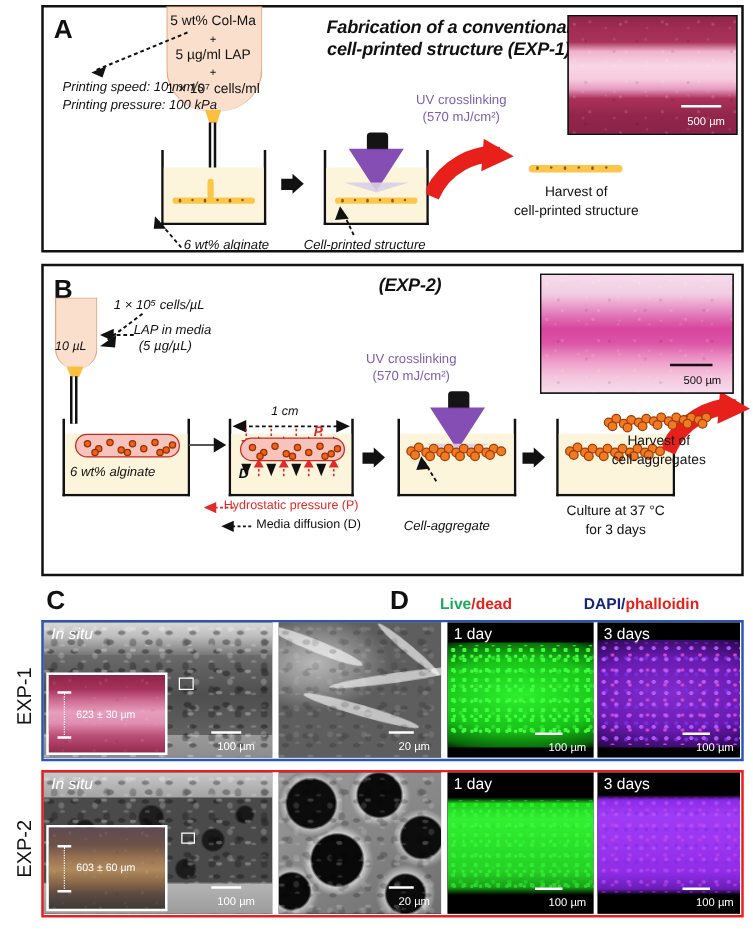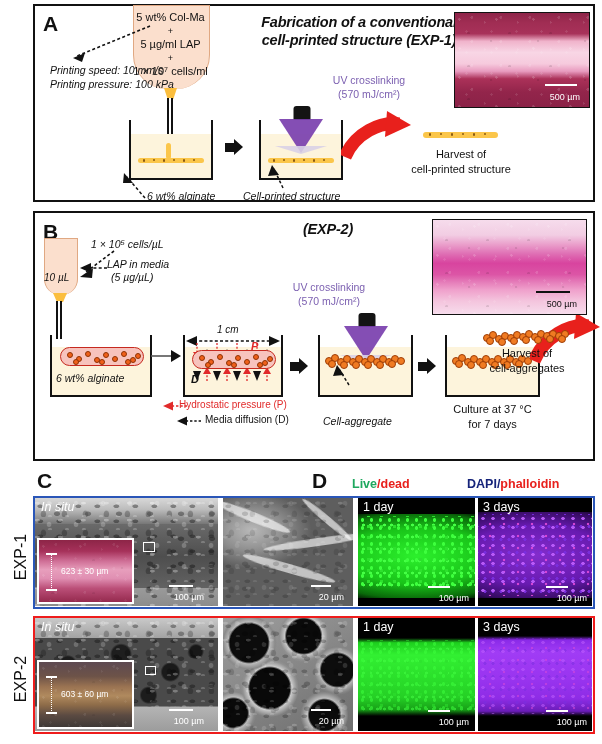--- a/index.html
+++ b/index.html
@@ -502,21 +502,21 @@
       <i style="left:72px;top:3px"></i>
       <i style="left:3px;top:6px"></i>
         <i style="left:15px;top:7px"></i>
         <i style="left:27px;top:7px"></i>
       <i style="left:39px;top:7px"></i>
         <i style="left:51px;top:7px"></i>
         <i style="left:63px;top:6px"></i>
     </div>
     <div class="abs txt-c" style="left:405px;top:189px;width:105px;">
       <div>Culture at 37 °C</div>
-      <div>for 7 days</div>
+      <div>for 3 days</div>
     </div>
 
     <svg class="abs" style="left:495px;top:100px;" width="72" height="52">
       <path d="M4,48 C14,24 40,10 58,13" stroke="#e8201c" stroke-width="13" fill="none" stroke-linecap="butt"></path>
       <polygon points="46,0 70,14 44,26" fill="#e8201c"></polygon>
     </svg>
 
     <div class="agg" style="left:448px;top:117px;width:88px;height:12px;">
       <i style="left:0px;top:4px"></i>
         <i style="left:6px;top:1px"></i>

